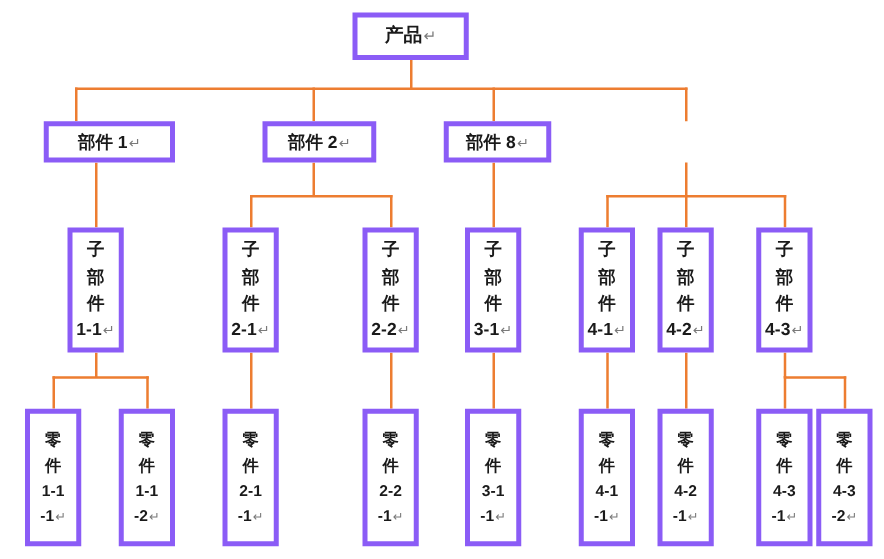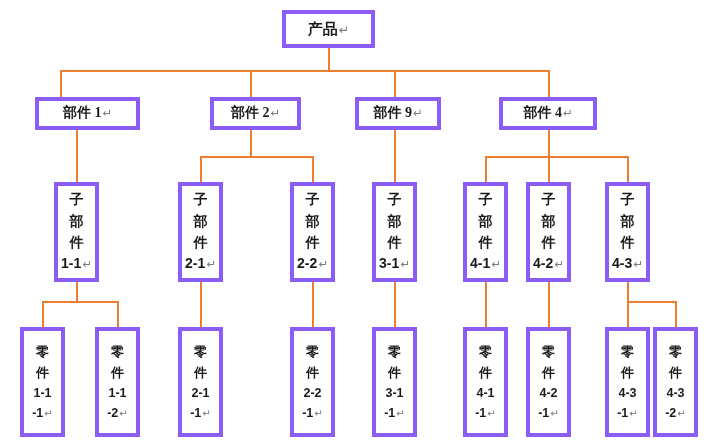--- a/index.html
+++ b/index.html
@@ -35,21 +35,20 @@
   .node .ln {
     display: block;
     white-space: nowrap;
   }
   
   .node-root {
     font-size: 15px;
   }
   .node-part {
     font-size: 14px;
-    font-family: Liberation Serif, serif;
   }
   
   .node-sub {
     font-size: 14px;
     line-height: 1.52;
   }
   .node-piece {
     font-size: 13px;
     line-height: 1.62;
   }
@@ -124,24 +123,21 @@
     <span class="ln"><span>产品</span><span class="pilcrow">↵</span></span>
   </div>
 
   <div class="node node-part" style="left:35px; top:97px; width:105px; height:33px;">
     <span class="ln"><span>部件 1</span><span class="pilcrow">↵</span></span>
   </div>
   <div class="node node-part" style="left:210px; top:97px; width:91px; height:33px;justify-content:center;">
     <span class="ln"><span>部件 2</span><span class="pilcrow">↵</span></span>
   </div>
   <div class="node node-part" style="left:355px; top:97px; width:86px; height:33px;">
-    <span class="ln"><span>部件 9</span><span class="pilcrow">↵</span></span>
-  </div>
-  <div class="node node-part" style="left:499px; top:97px; width:98px; height:33px;">
-    <span class="ln"><span>部件 4</span><span class="pilcrow">↵</span></span>
+    <span class="ln"><span>部件 8</span><span class="pilcrow">↵</span></span>
   </div>
 
   <div class="node node-sub" style="left:54px; top:182px; width:45px; height:100px;">
     <span class="ln">子</span>
     <span class="ln">部</span>
     <span class="ln">件</span>
     <span class="ln num"><span>1-1</span><span class="pilcrow">↵</span></span>
   </div>
   <div class="node node-sub" style="left:178px; top:182px; width:45px; height:100px;">
     <span class="ln">子</span>

